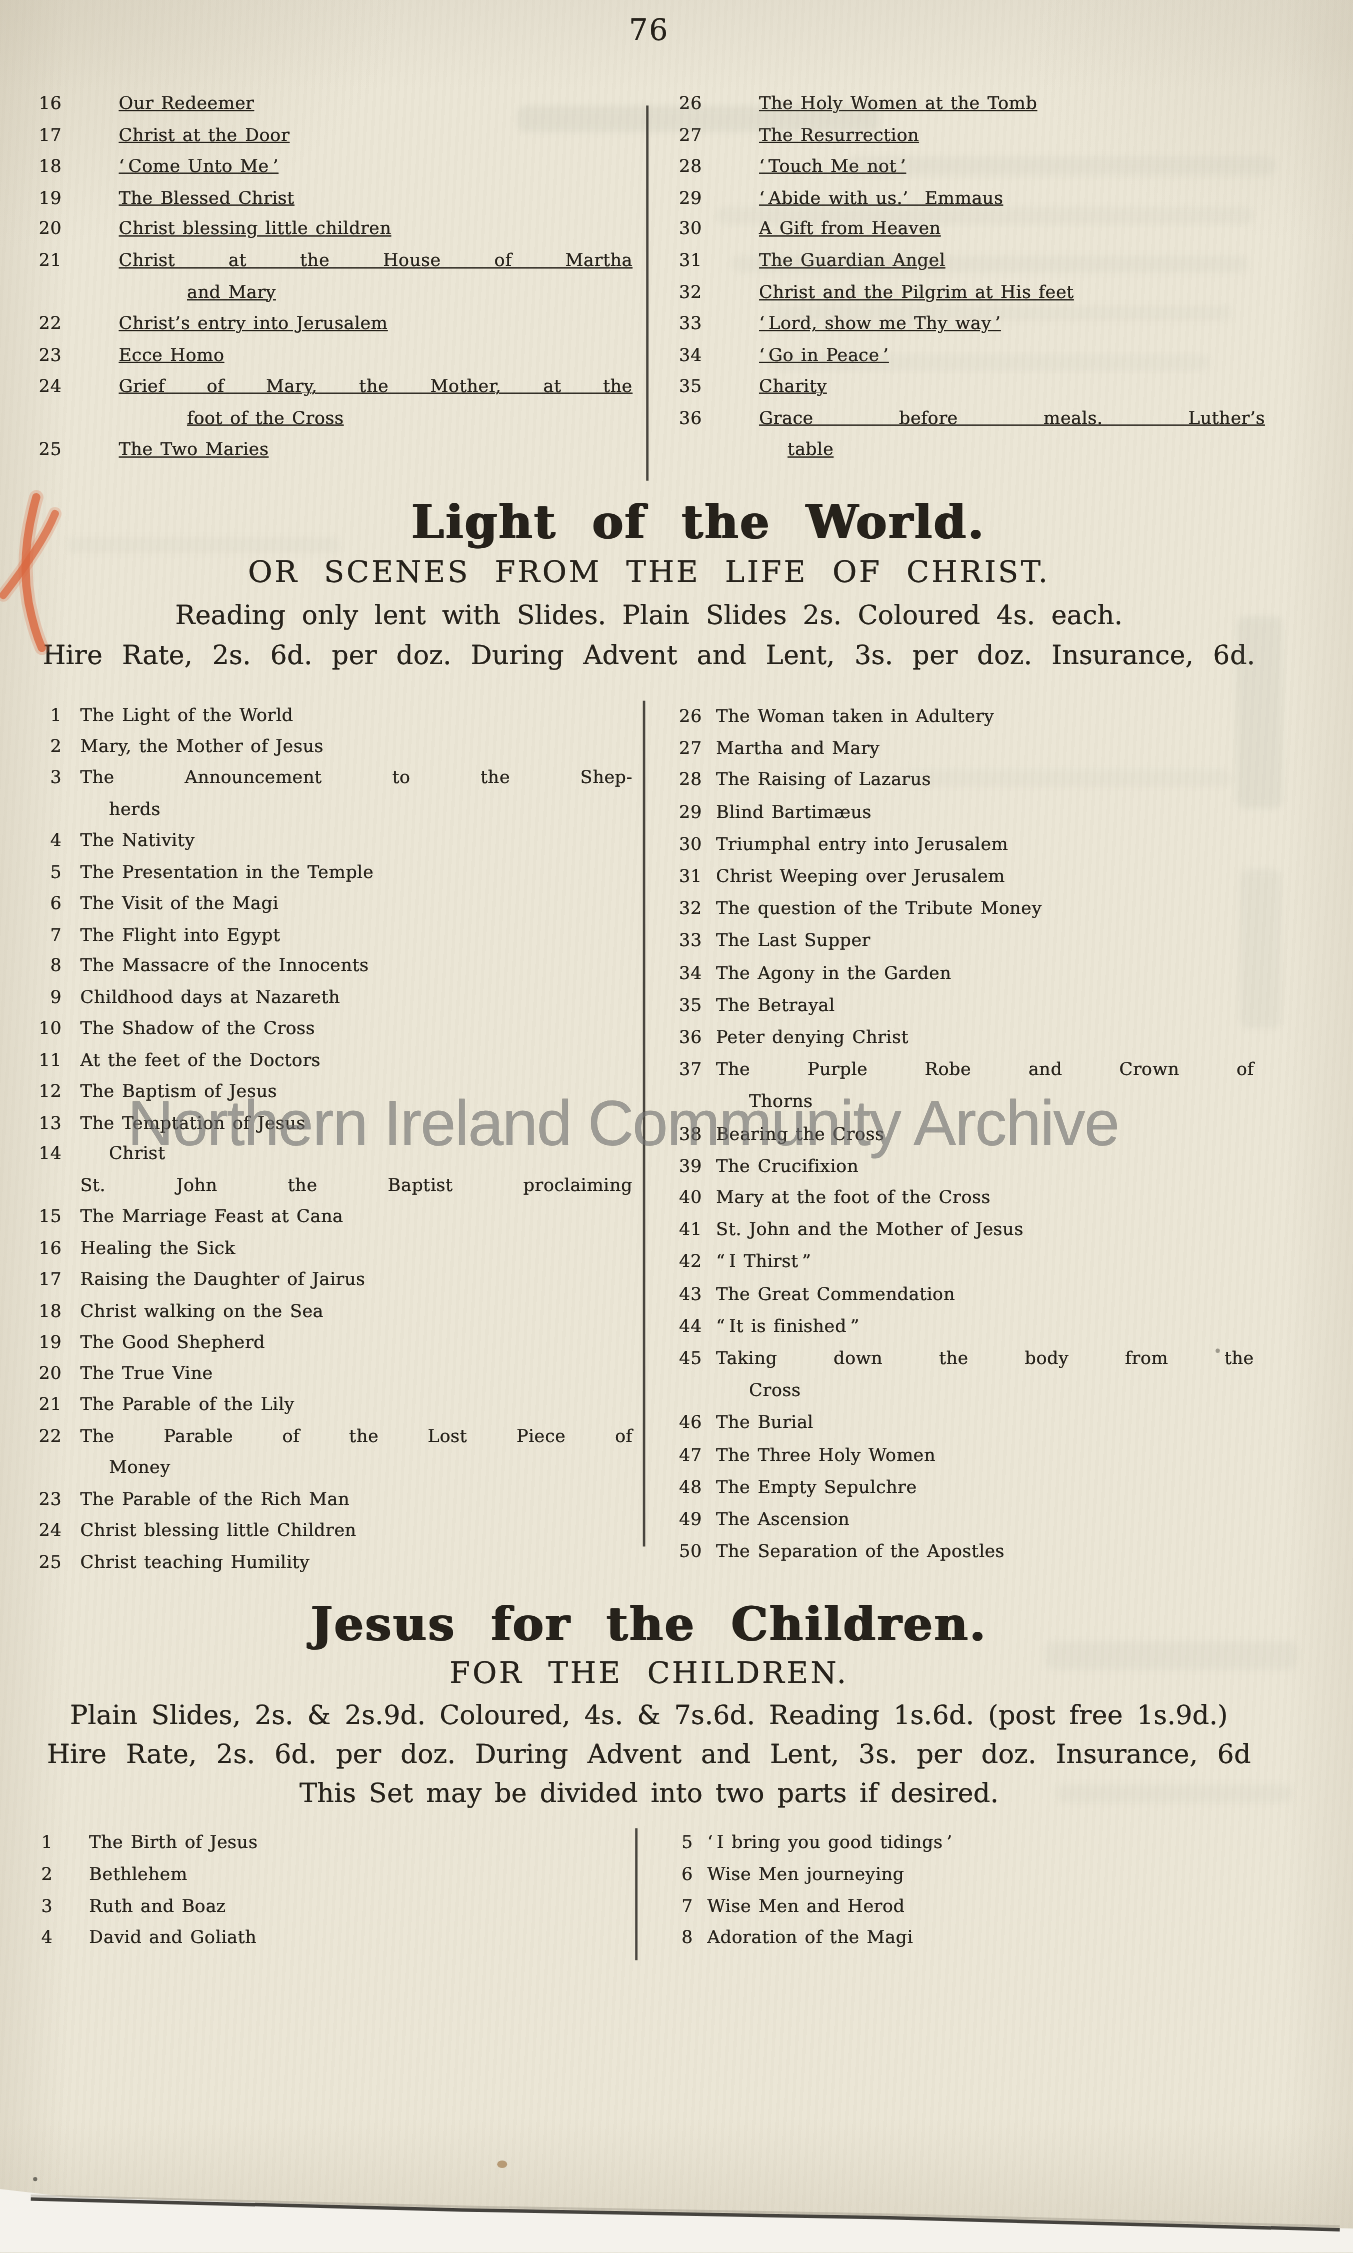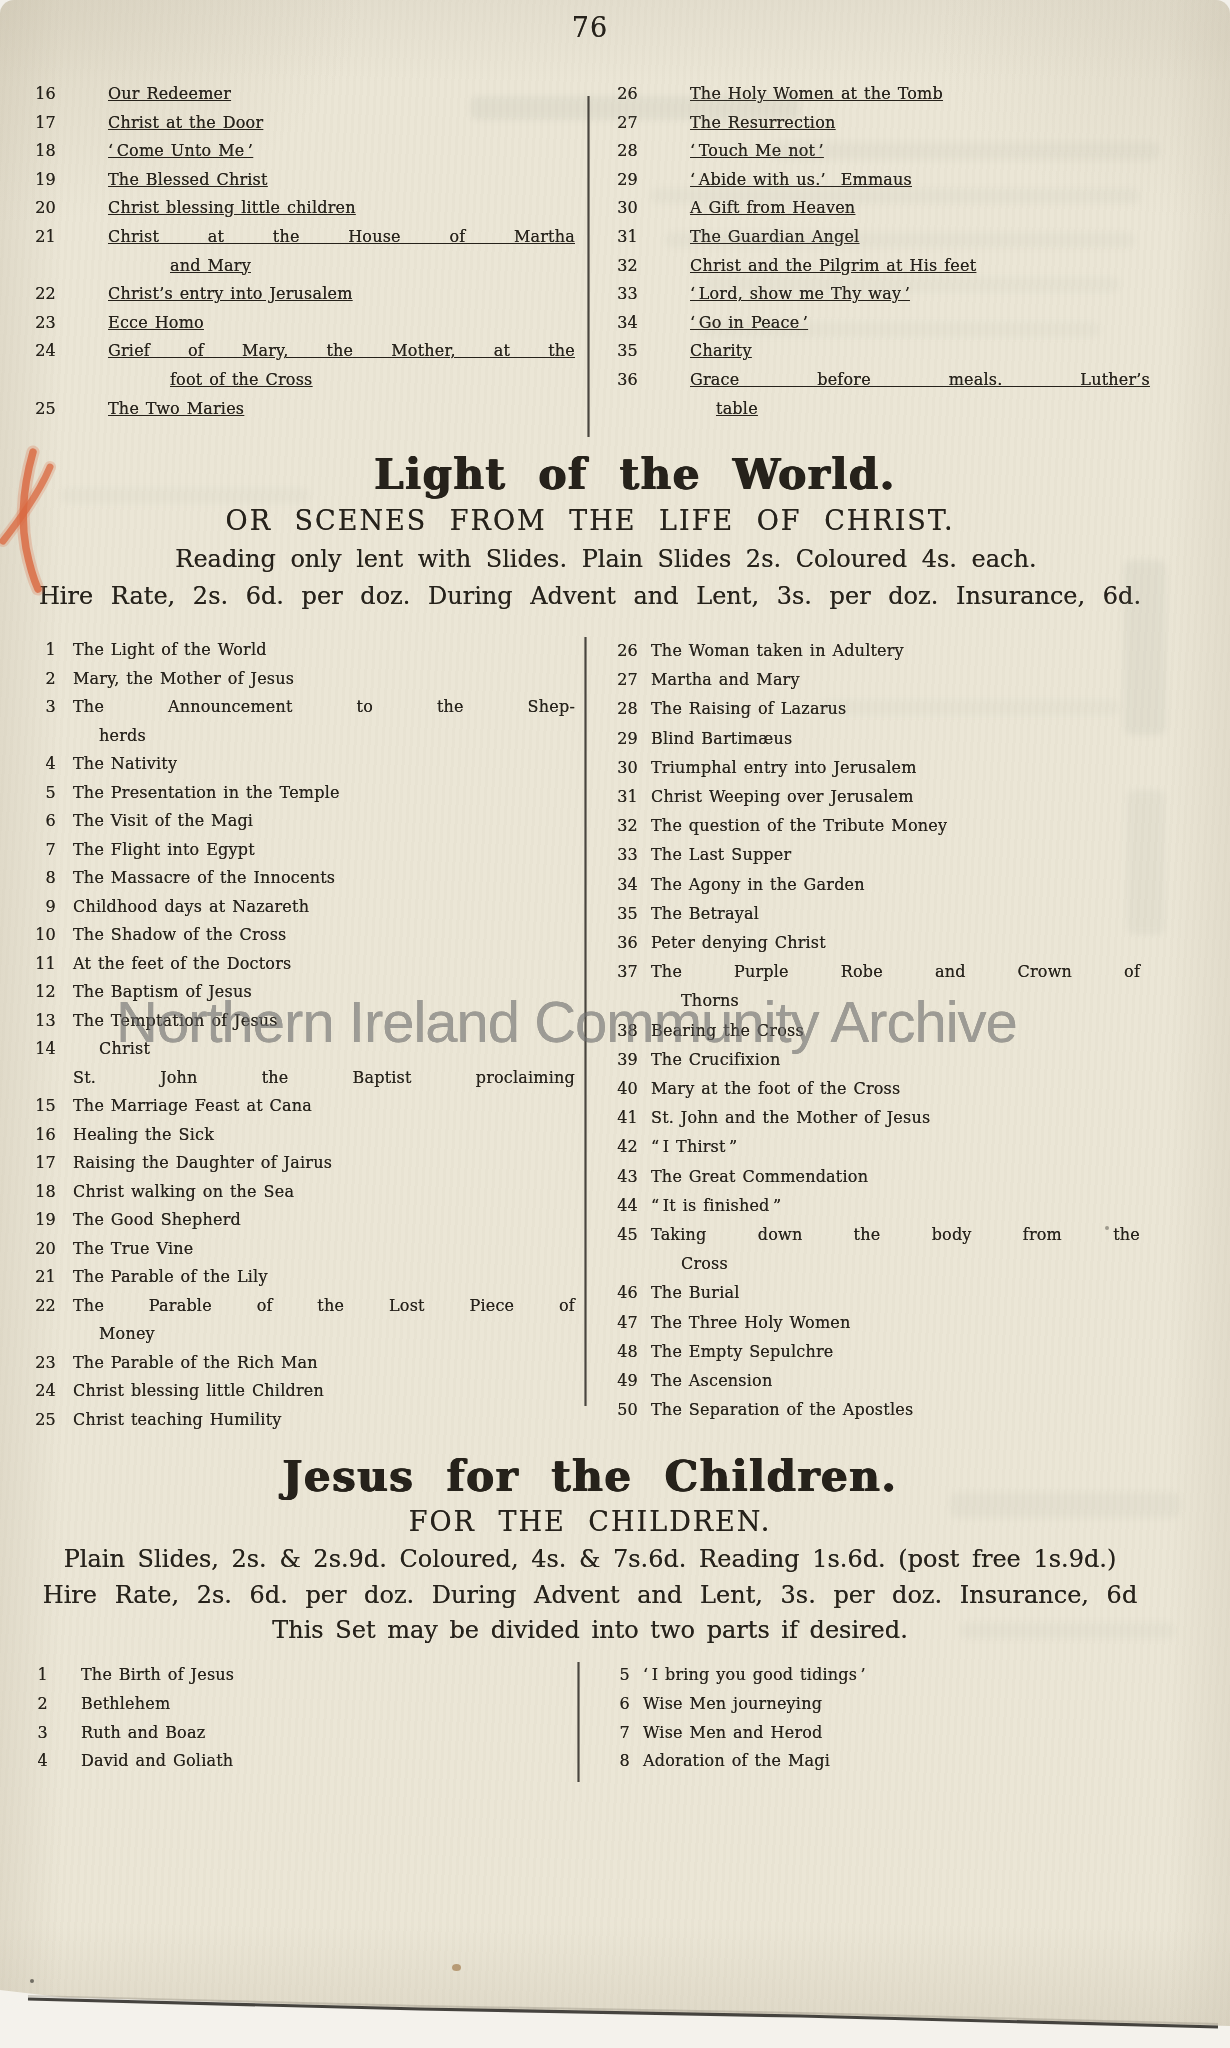--- a/index.html
+++ b/index.html
@@ -12,21 +12,21 @@
     position:absolute;left:0;top:0;width:1230px;height:2048px;
     background:
       radial-gradient(520px 320px at 0% 0%, rgba(198,189,167,.38), rgba(198,189,167,0) 70%),
       radial-gradient(420px 260px at 100% 2%, rgba(200,192,172,.28), rgba(200,192,172,0) 70%),
       linear-gradient(90deg, rgba(203,195,176,.35), rgba(203,195,176,0) 5%, rgba(203,195,176,0) 95%, rgba(203,195,176,.30)),
       linear-gradient(0deg, rgba(182,172,150,.30), rgba(182,172,150,0) 6%, rgba(182,172,150,0) 96%, rgba(205,198,182,.28)),
       repeating-linear-gradient(93deg, rgba(176,168,146,.05) 0 3px, rgba(0,0,0,0) 3px 7px),
       #ebe6d6;
     color:#26221b;
   }
-  .ink{ text-shadow:0 0 .5px rgba(38,34,27,.75);border-radius:14px; }
+  .ink{ text-shadow:0 0 .5px rgba(38,34,27,.75); }
   .abs{ position:absolute; }
   .centerline{ left:0; width:1180px; text-align:center; white-space:nowrap; }
 
   .pageno{ top:12px; font-size:27px; letter-spacing:1px; }
 
   .list{ font-size:16px; line-height:28.5px; letter-spacing:.2px; word-spacing:1.5px; }
   .row{ display:flex; align-items:flex-start; }
   .num{ flex:none; width:32px; text-align:right; }
   .txt{ flex:1; min-width:0; }
   .ln{ display:block; }
@@ -49,21 +49,21 @@
   .title{ font-size:42px; font-weight:700; letter-spacing:1.5px; word-spacing:16px;
           text-shadow:.7px 0 0 currentColor, -.7px 0 0 currentColor, 0 0 .5px rgba(38,34,27,.6); }
   .t1{ top:450px;padding-left:45px; }
   .t2{ top:1452px; }
   .subtitle{ font-size:27px; letter-spacing:2px; word-spacing:12px; font-weight:500; }
   .s1sub{ top:505px; }
   .s2sub{ top:1506px; }
   .terms{ font-size:24px; }
   .ws4{ word-spacing:4px; } .ws5{ word-spacing:5px; } .ws7{ word-spacing:7px; }
   .ws10{ word-spacing:10px; }
-  .s1t1{ top:545px;padding-left:16px; }
+  .s1t1{ top:545px; }
   .s1t2{ top:582px; }
   .s2t1{ top:1545px; }
   .s2t2{ top:1581px; }
   .s2t3{ top:1616px; }
 
   .watermark{
     left:116px; top:988px; font-family:"Liberation Sans","DejaVu Sans",sans-serif;
     font-size:58px; letter-spacing:-1px; color:#6f6f6f; opacity:.62; white-space:nowrap;
     z-index:30;
   }

